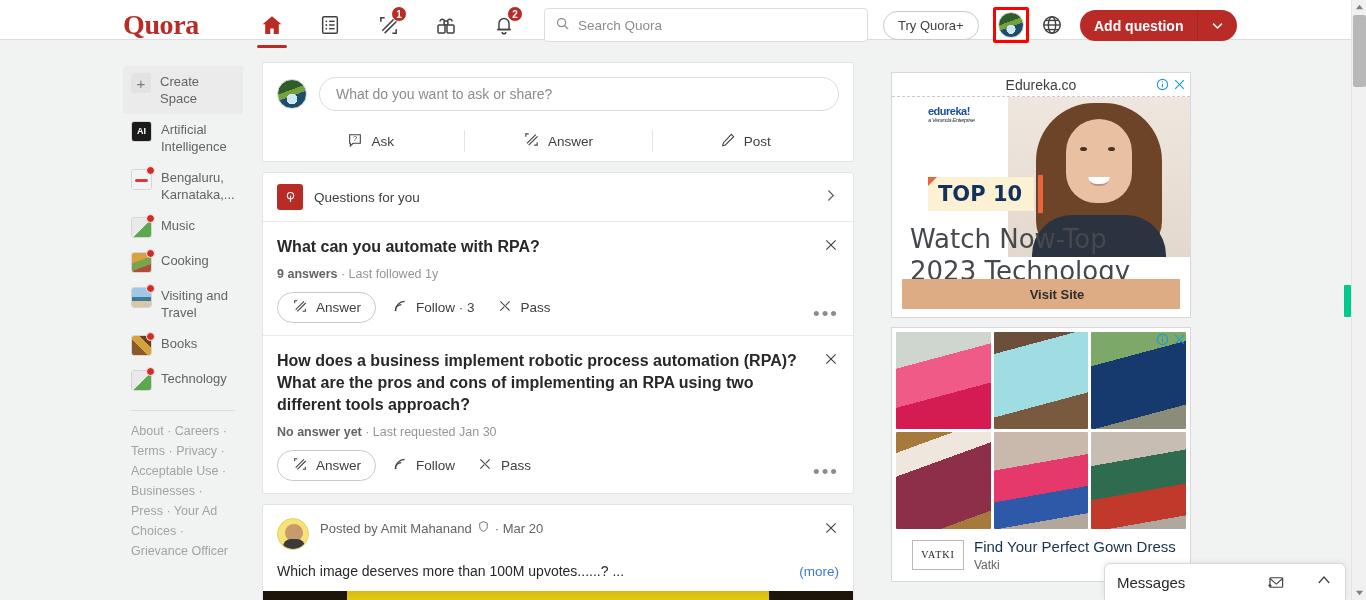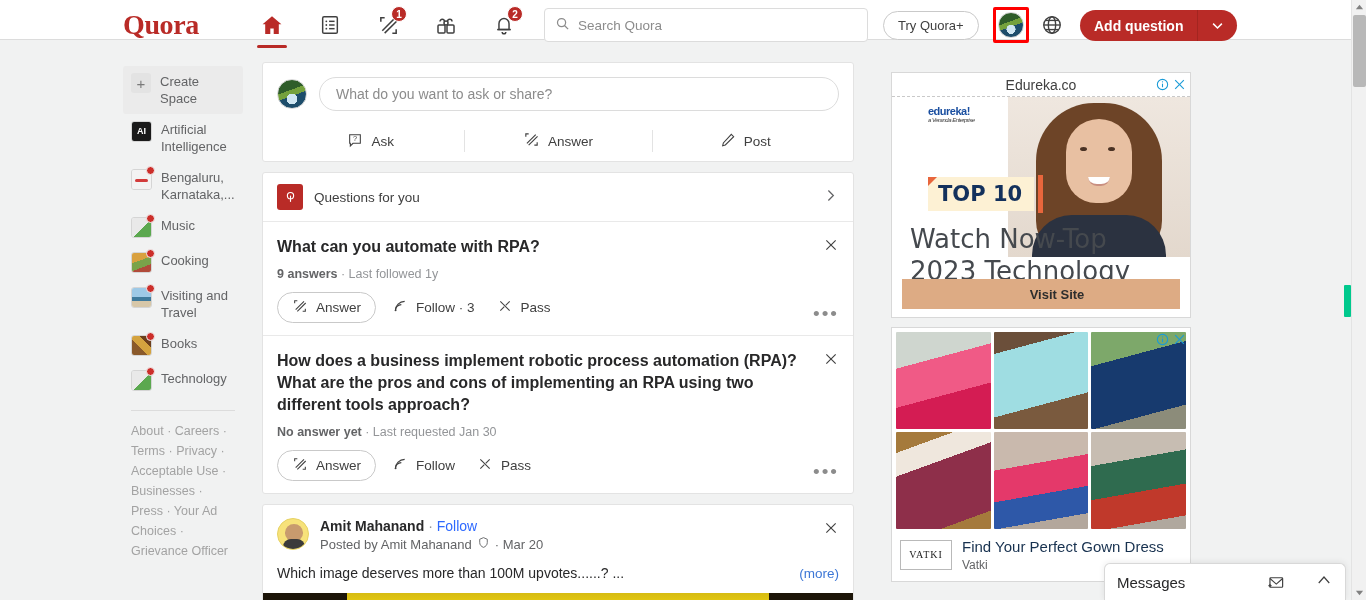--- a/index.html
+++ b/index.html
@@ -279,21 +279,21 @@
     font-family: "DejaVu Sans", sans-serif;
   }
   .ad1-btn {
     position: absolute; left: 10px; right: 10px; bottom: 8px; height: 30px;
     background: #ddab84; display: flex; align-items: center; justify-content: center;
     font-size: 13px; color: #2d2d2d; font-weight: bold; cursor: pointer; padding-left: 32px;
   }
   .ad2 { margin-top: 9px; }
   .ad2-grid { display: grid; grid-template-columns: 1fr 1fr 1fr; gap: 3px; padding: 4px; }
   .ad2-grid .cell { height: 97px; border-radius: 1px; }
-  .ad2-foot { display: flex; gap: 10px; align-items: center; padding: 4px 8px 9px 8px; }
+  .ad2-foot { display: flex; gap: 10px; align-items: center; padding: 4px 8px 9px 8px; margin-left: 12px; }
   .vatki {
     width: 52px; height: 30px; border: 1px solid #b9b9b9; background:#fff;
     display: flex; align-items: center; justify-content: center;
     font-size: 10px; letter-spacing: 1px; color: #222; flex: 0 0 auto;
     font-family: "Liberation Serif", serif;
   }
   .ad2-title { font-size: 15px; color: #17314f; line-height: 19px; }
   .ad2-sub { font-size: 12px; color: #636466; margin-top: 2px; }
 
   
@@ -651,25 +651,20 @@
               <line x1="19" y1="5" x2="5" y2="19"></line>
             </svg>
         </div>
       </div>
     </div>
 
     <div class="card post">
       <div class="post-head">
         <div class="post-av"></div>
         <div>
-          <div class="post-name">
-            <span>Amit Mahanand</span>
-            <span class="sepdot">·</span>
-            <span class="follow">Follow</span>
-          </div>
           <div class="post-sub">
             <span>Posted by Amit Mahanand</span>
             <span>
               <svg width="13" height="13" viewBox="0 0 24 24" fill="none" stroke="#636466" stroke-width="1.7">
                 <path d="M12 3 19 6v6c0 4.5-3 7.5-7 9-4-1.5-7-4.5-7-9V6z"></path>
               </svg>
             </span>
             <span>· Mar 20</span>
           </div>
         </div>

